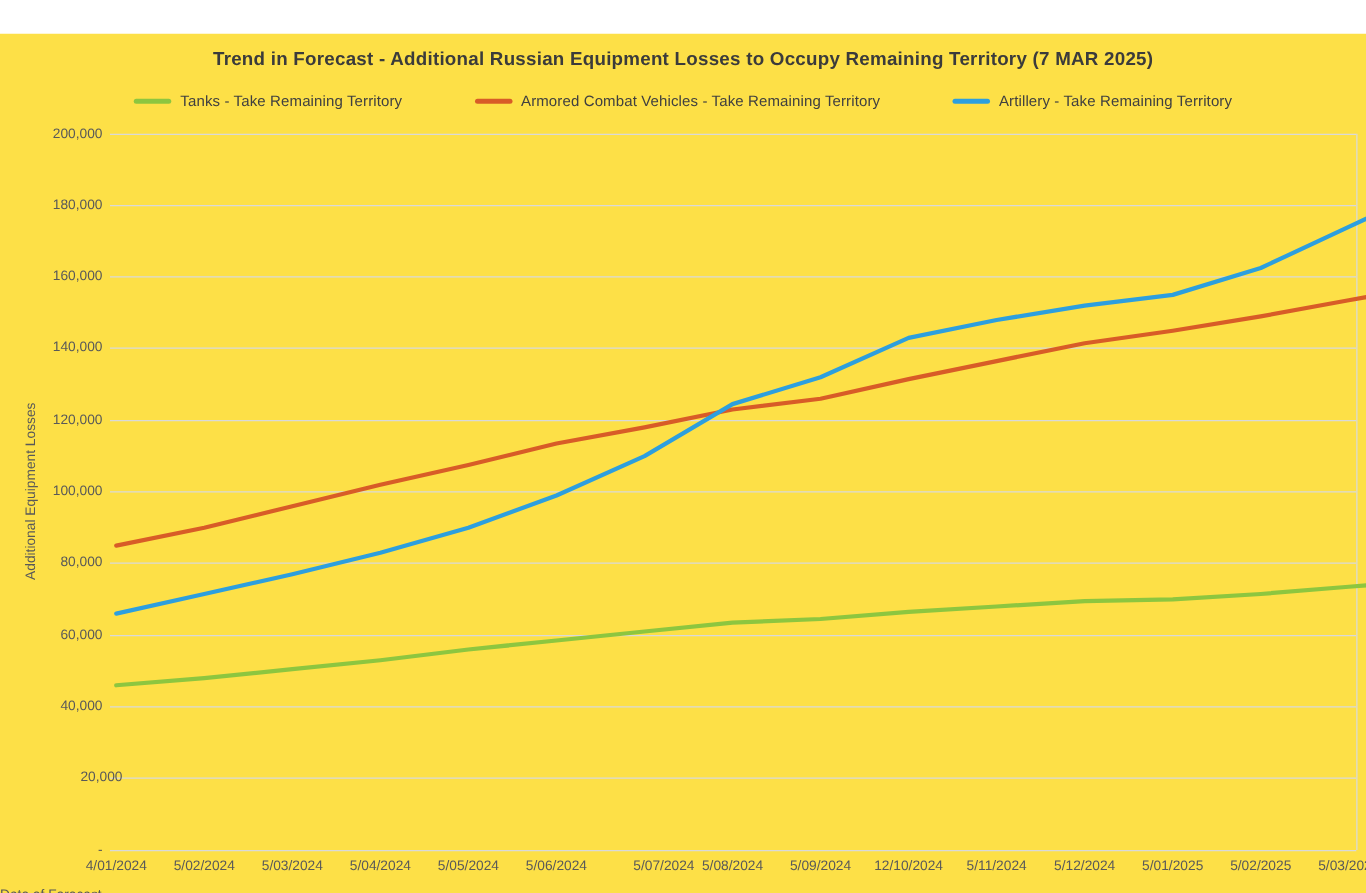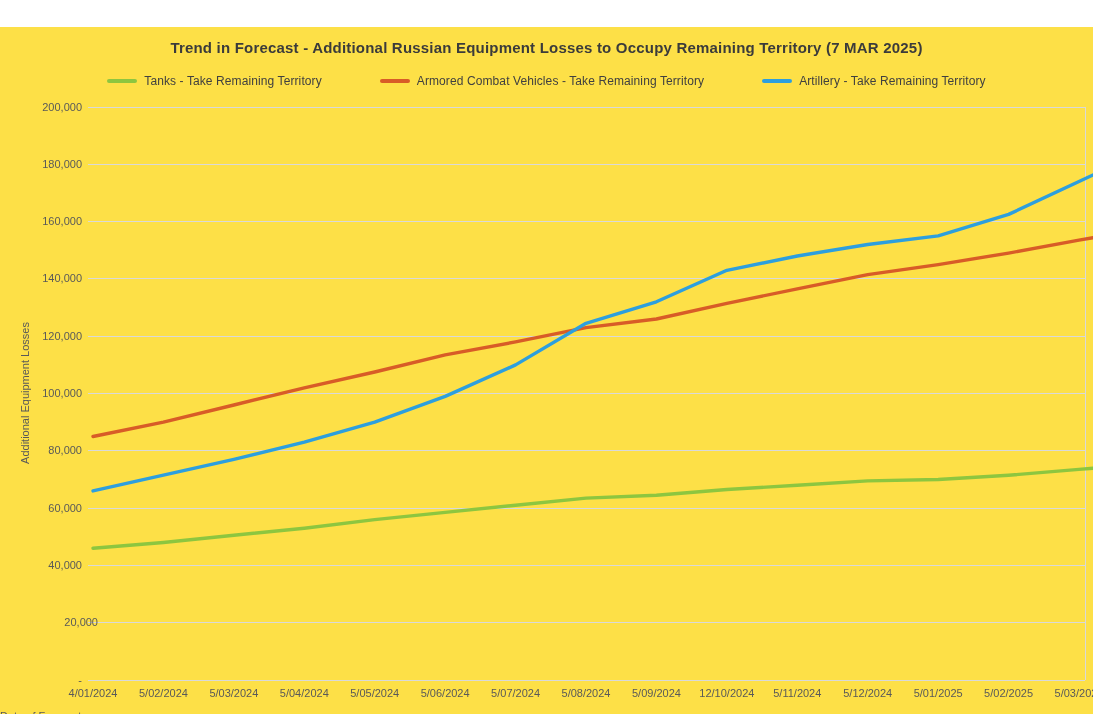--- a/index.html
+++ b/index.html
@@ -84,21 +84,21 @@
       <div class="ytick" style="left: 18px; top: 130.8px;">180,000</div>
       <div class="gridline" style="left: 88px; width: 997px; top: 79.5px; background: rgb(217, 217, 217);"></div>
       <div class="ytick" style="left: 18px; top: 73.5px;">200,000</div>
       <div class="plot-right-border" style="left: 1085px; top: 80px; height: 573px; background: rgb(217, 217, 217);"></div>
       <div class="xtick" style="left: 53px; top: 660px;">4/01/2024</div>
       <div class="xtick" style="left: 123.43px; top: 660px;">5/02/2024</div>
       <div class="xtick" style="left: 193.86px; top: 660px;">5/03/2024</div>
       <div class="xtick" style="left: 264.29px; top: 660px;">5/04/2024</div>
       <div class="xtick" style="left: 334.72px; top: 660px;">5/05/2024</div>
       <div class="xtick" style="left: 405.15px; top: 660px;">5/06/2024</div>
-      <div class="xtick" style="left: 475.58px; top: 660px;">5/07/2024</div>
+      <div class="xtick" style="left: 475.58px; top: 660px; text-align: right;">5/07/2024</div>
       <div class="xtick" style="left: 546.01px; top: 660px;">5/08/2024</div>
       <div class="xtick" style="left: 616.44px; top: 660px;">5/09/2024</div>
       <div class="xtick" style="left: 686.87px; top: 660px;">12/10/2024</div>
       <div class="xtick" style="left: 757.3px; top: 660px;">5/11/2024</div>
       <div class="xtick" style="left: 827.73px; top: 660px;">5/12/2024</div>
       <div class="xtick" style="left: 898.16px; top: 660px;">5/01/2025</div>
       <div class="xtick" style="left: 968.59px; top: 660px;">5/02/2025</div>
       <div class="xtick" style="left: 1039.02px; top: 660px;">5/03/2025</div>
     </div>
 

